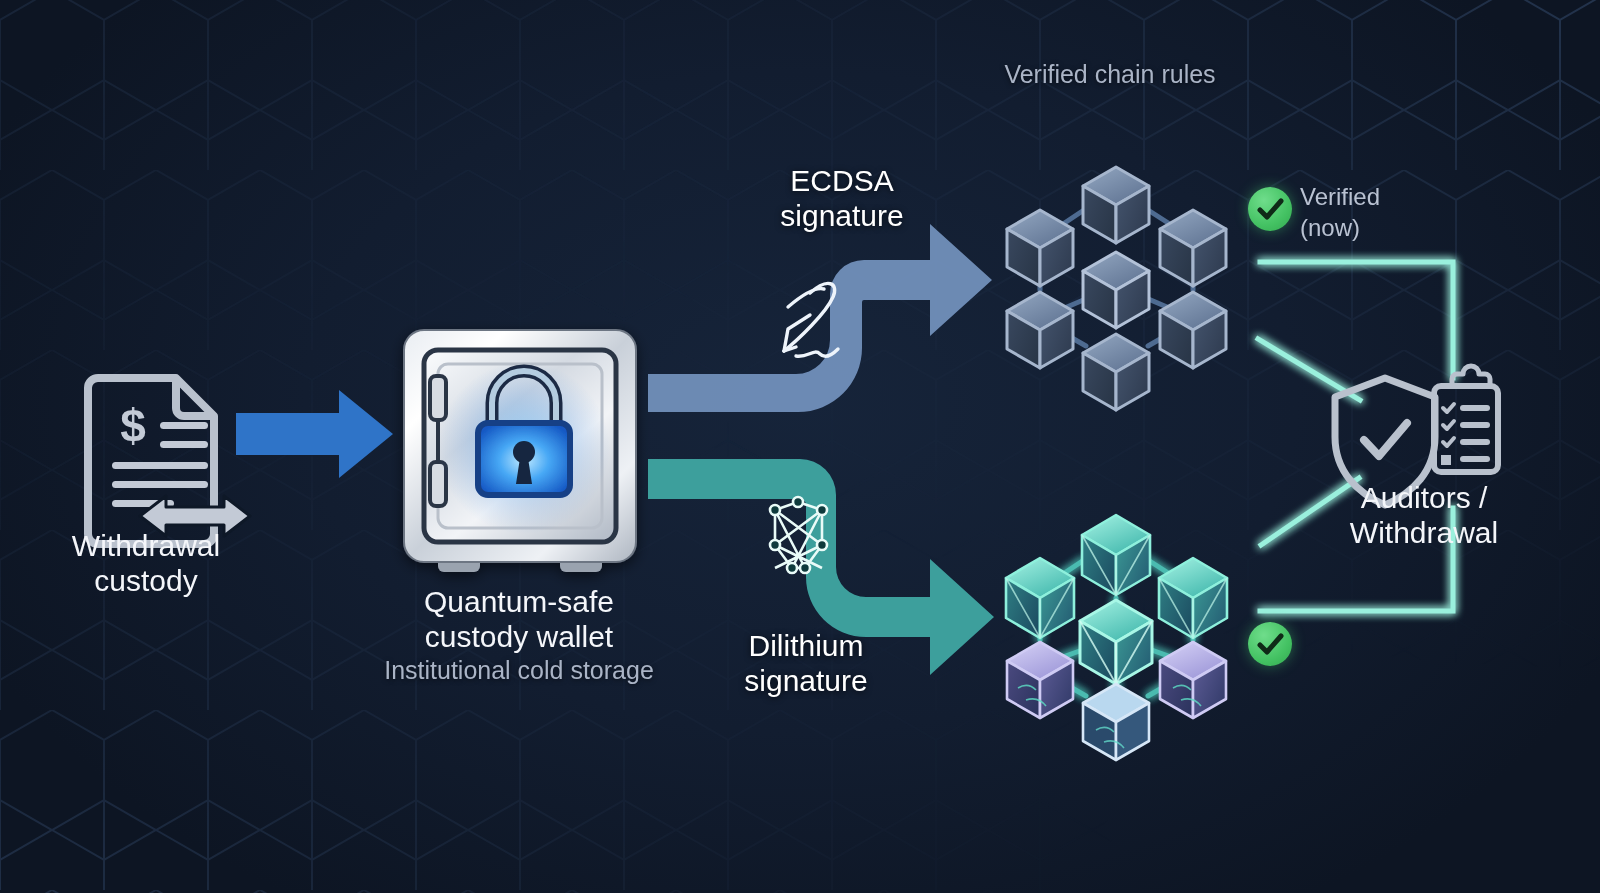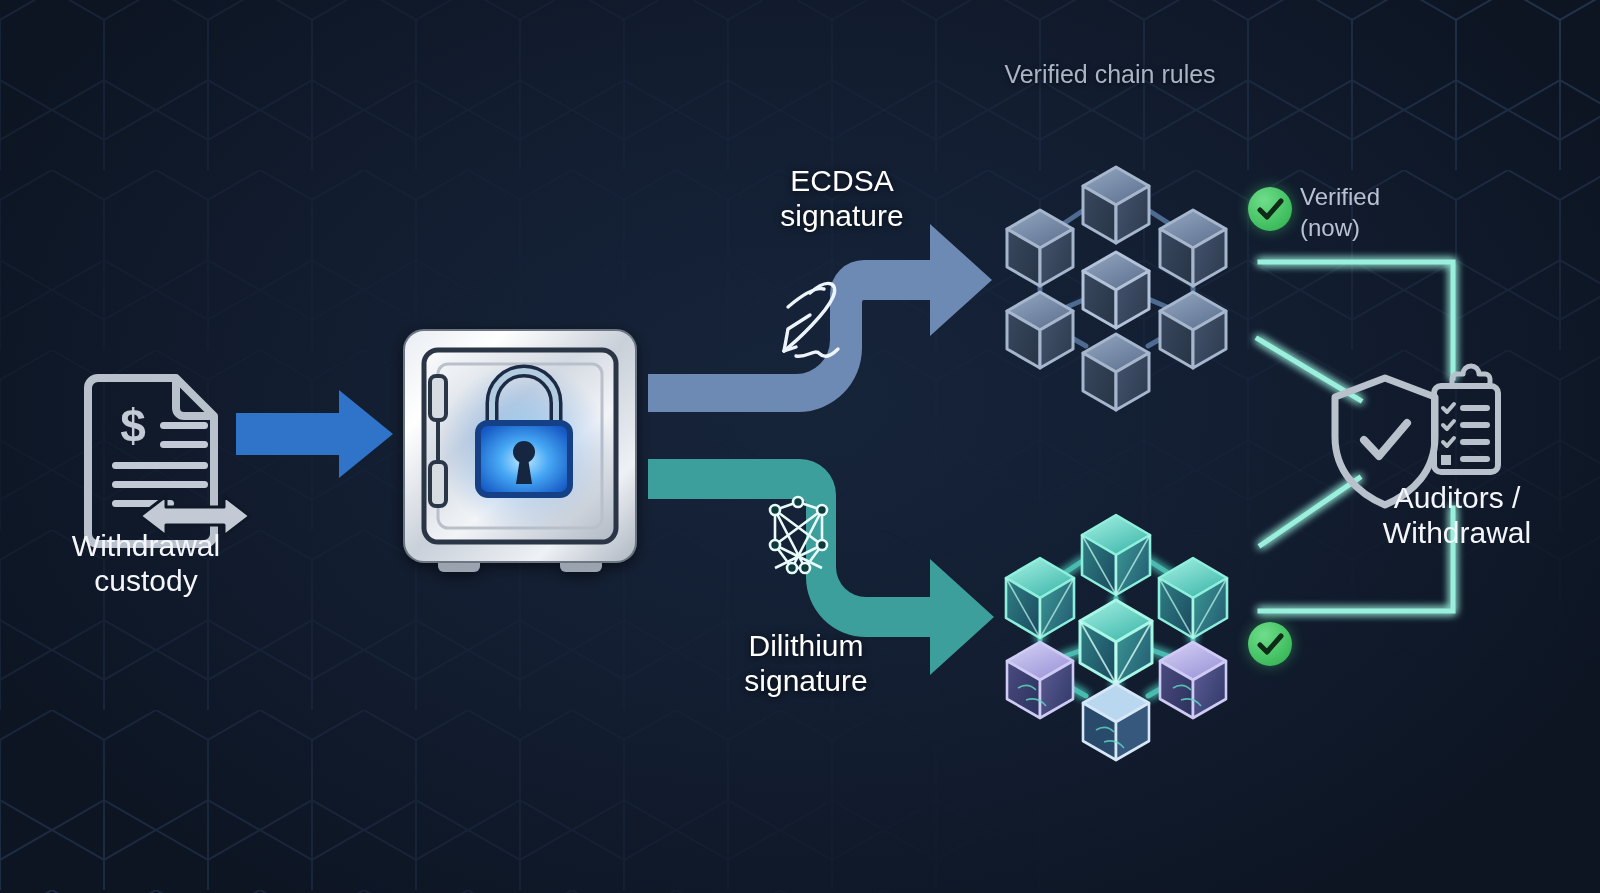--- a/index.html
+++ b/index.html
@@ -416,20 +416,25 @@
         <rect x="1460" y="456" width="30" height="6" rx="3"></rect>
       </g>
     </g>
   </svg>
 
   <div class="txt nodecap center-txt" style="left:146px; top:528px; line-height:1.17;text-align:center;">
     <div>Withdrawal</div>
     <div>custody</div>
   </div>
 
+  <div class="txt center-txt" style="left:519px; top:584px; line-height:1.17;">
+    <div class="nodecap">Quantum-safe</div>
+    <div class="nodecap">custody wallet</div>
+    <div class="subtitle" style="margin-top:2px;">Institutional cold storage</div>
+  </div>
 
   <div class="txt lbl-sig" style="left:803px; top:163px;margin-left:39px;">
     <div>ECDSA</div>
     <div>signature</div>
   </div>
 
   <div class="txt lbl-sig" style="left:806px; top:628px;">
     <div>Dilithium</div>
     <div>signature</div>
   </div>
@@ -448,18 +453,18 @@
     <div>Verified</div>
     <div>(now)</div>
   </div>
 
   <div class="check" style="left:1248px; top:622px;">
     <svg viewBox="0 0 44 44">
         <path d="M12 23 l7 7 l14 -16" fill="none" stroke="#0f2a17" stroke-width="5" stroke-linecap="round" stroke-linejoin="round"></path>
       </svg>
   </div>
 
-  <div class="txt center-txt" style="left:1424px; top:480px; line-height:1.18;margin-left:33px;">
+  <div class="txt center-txt" style="left:1424px; top:480px; line-height:1.18;">
     <div class="nodecap">Auditors /</div>
     <div class="nodecap">Withdrawal</div>
   </div>
 
 </div>
 
 </body></html>

